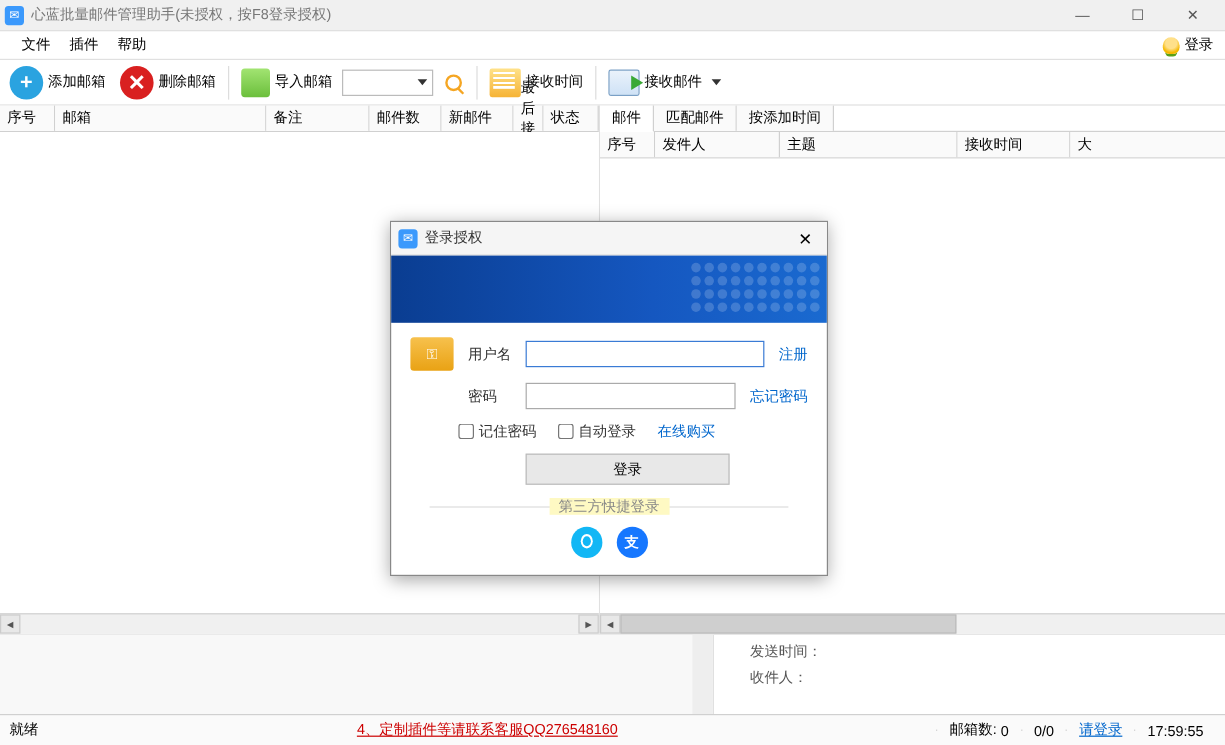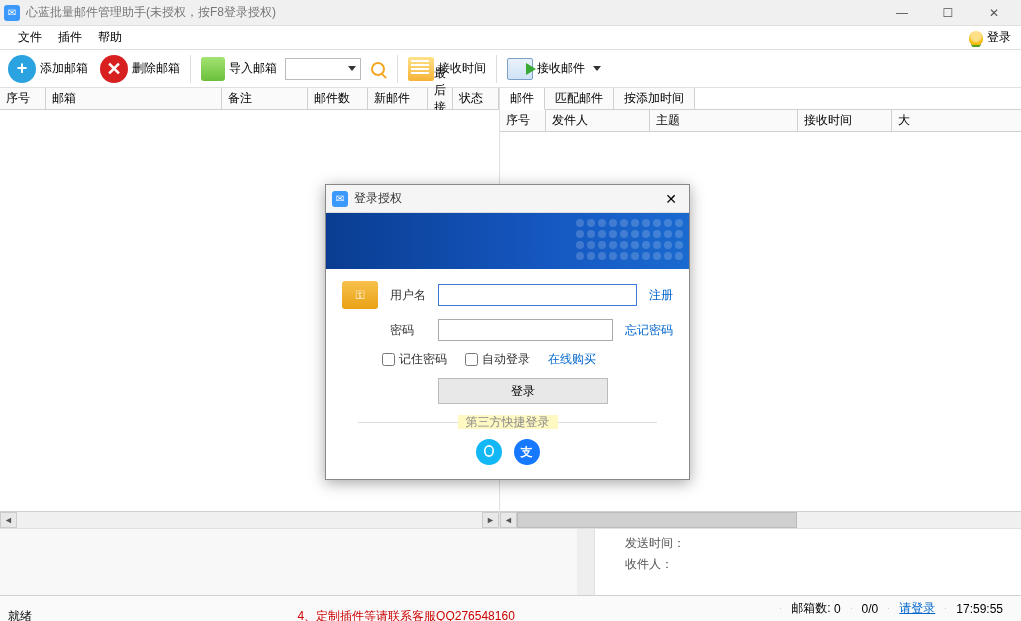--- a/index.html
+++ b/index.html
@@ -62,21 +62,21 @@
 
 
 .bottom { display: flex; height: 67px; border-top: 1px solid #e0e0e0; gap: 20px; }
 .bleft { width: 595px; background: #f8f8f8; border-right: 1px solid #e0e0e0; display: flex; }
 .bleft-content { flex: 1; }
 .bleft-vscroll { width: 17px; background: #eee; }
 .bright { flex: 1; padding: 6px 10px; color: #555; }
 .bright div { margin-bottom: 4px; }
 
 
-.status { height: 26px; border-top: 1px solid #d0d0d0; display: flex; padding: 12px 8px; background: #fafafa; }
+.status { height: 26px; border-top: 1px solid #d0d0d0; display: flex; align-items: center; padding: 12px 8px; background: #fafafa; }
 .status .st-left { color: #000; }
 .status .st-center { flex: 1; text-align: center; }
 .status .st-center a { color: #c00; text-decoration: underline; }
 .status .st-box { border-left: 1px solid #ccc; padding: 0 10px; height: 100%; display: flex; align-items: center; }
 .status a.login-link { color: #06c; text-decoration: underline; }
 
 
 .dialog { position: absolute; left: 325px; top: 184px; width: 365px; background: #fff; border: 1px solid #888; box-shadow: 0 3px 14px rgba(0,0,0,0.35); }
 .dlg-title { height: 28px; background: #f5f5f5; border-bottom: 1px solid #ddd; display: flex; align-items: center; padding: 0 6px; }
 .dlg-title .app-icon { width: 16px; height: 16px; background: #3b99fc; border-radius: 3px; margin-right: 6px; display: flex; align-items: center; justify-content: center; color: #fff; font-size: 10px; }

